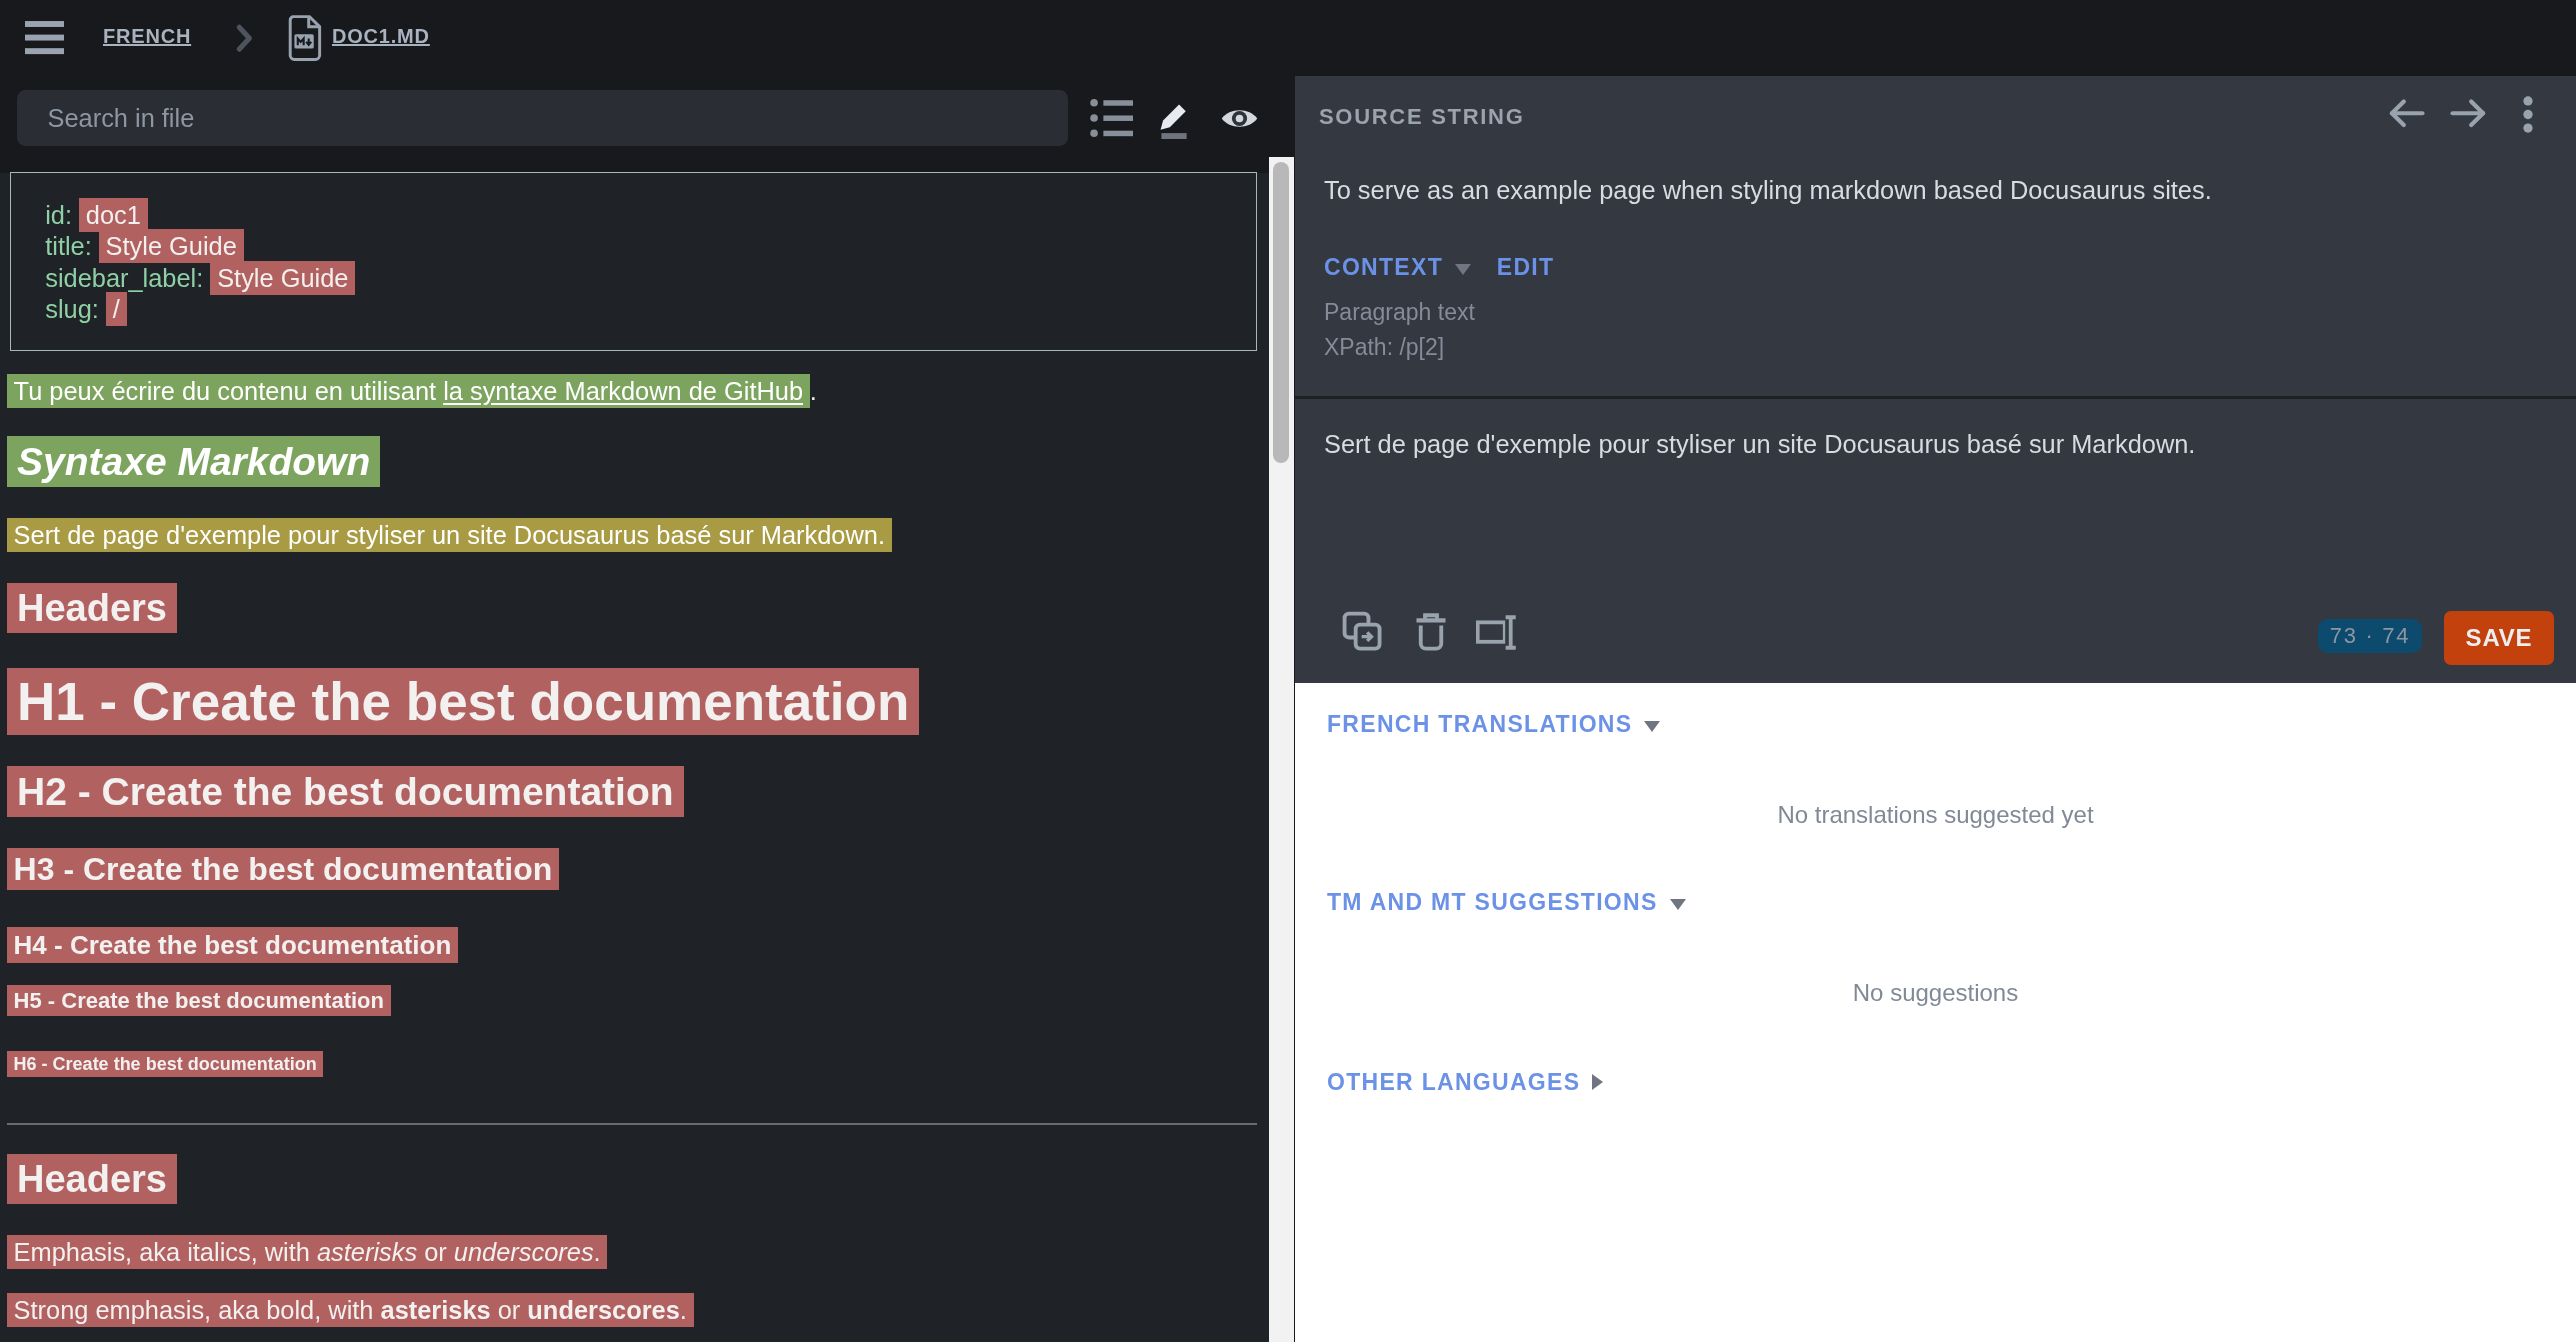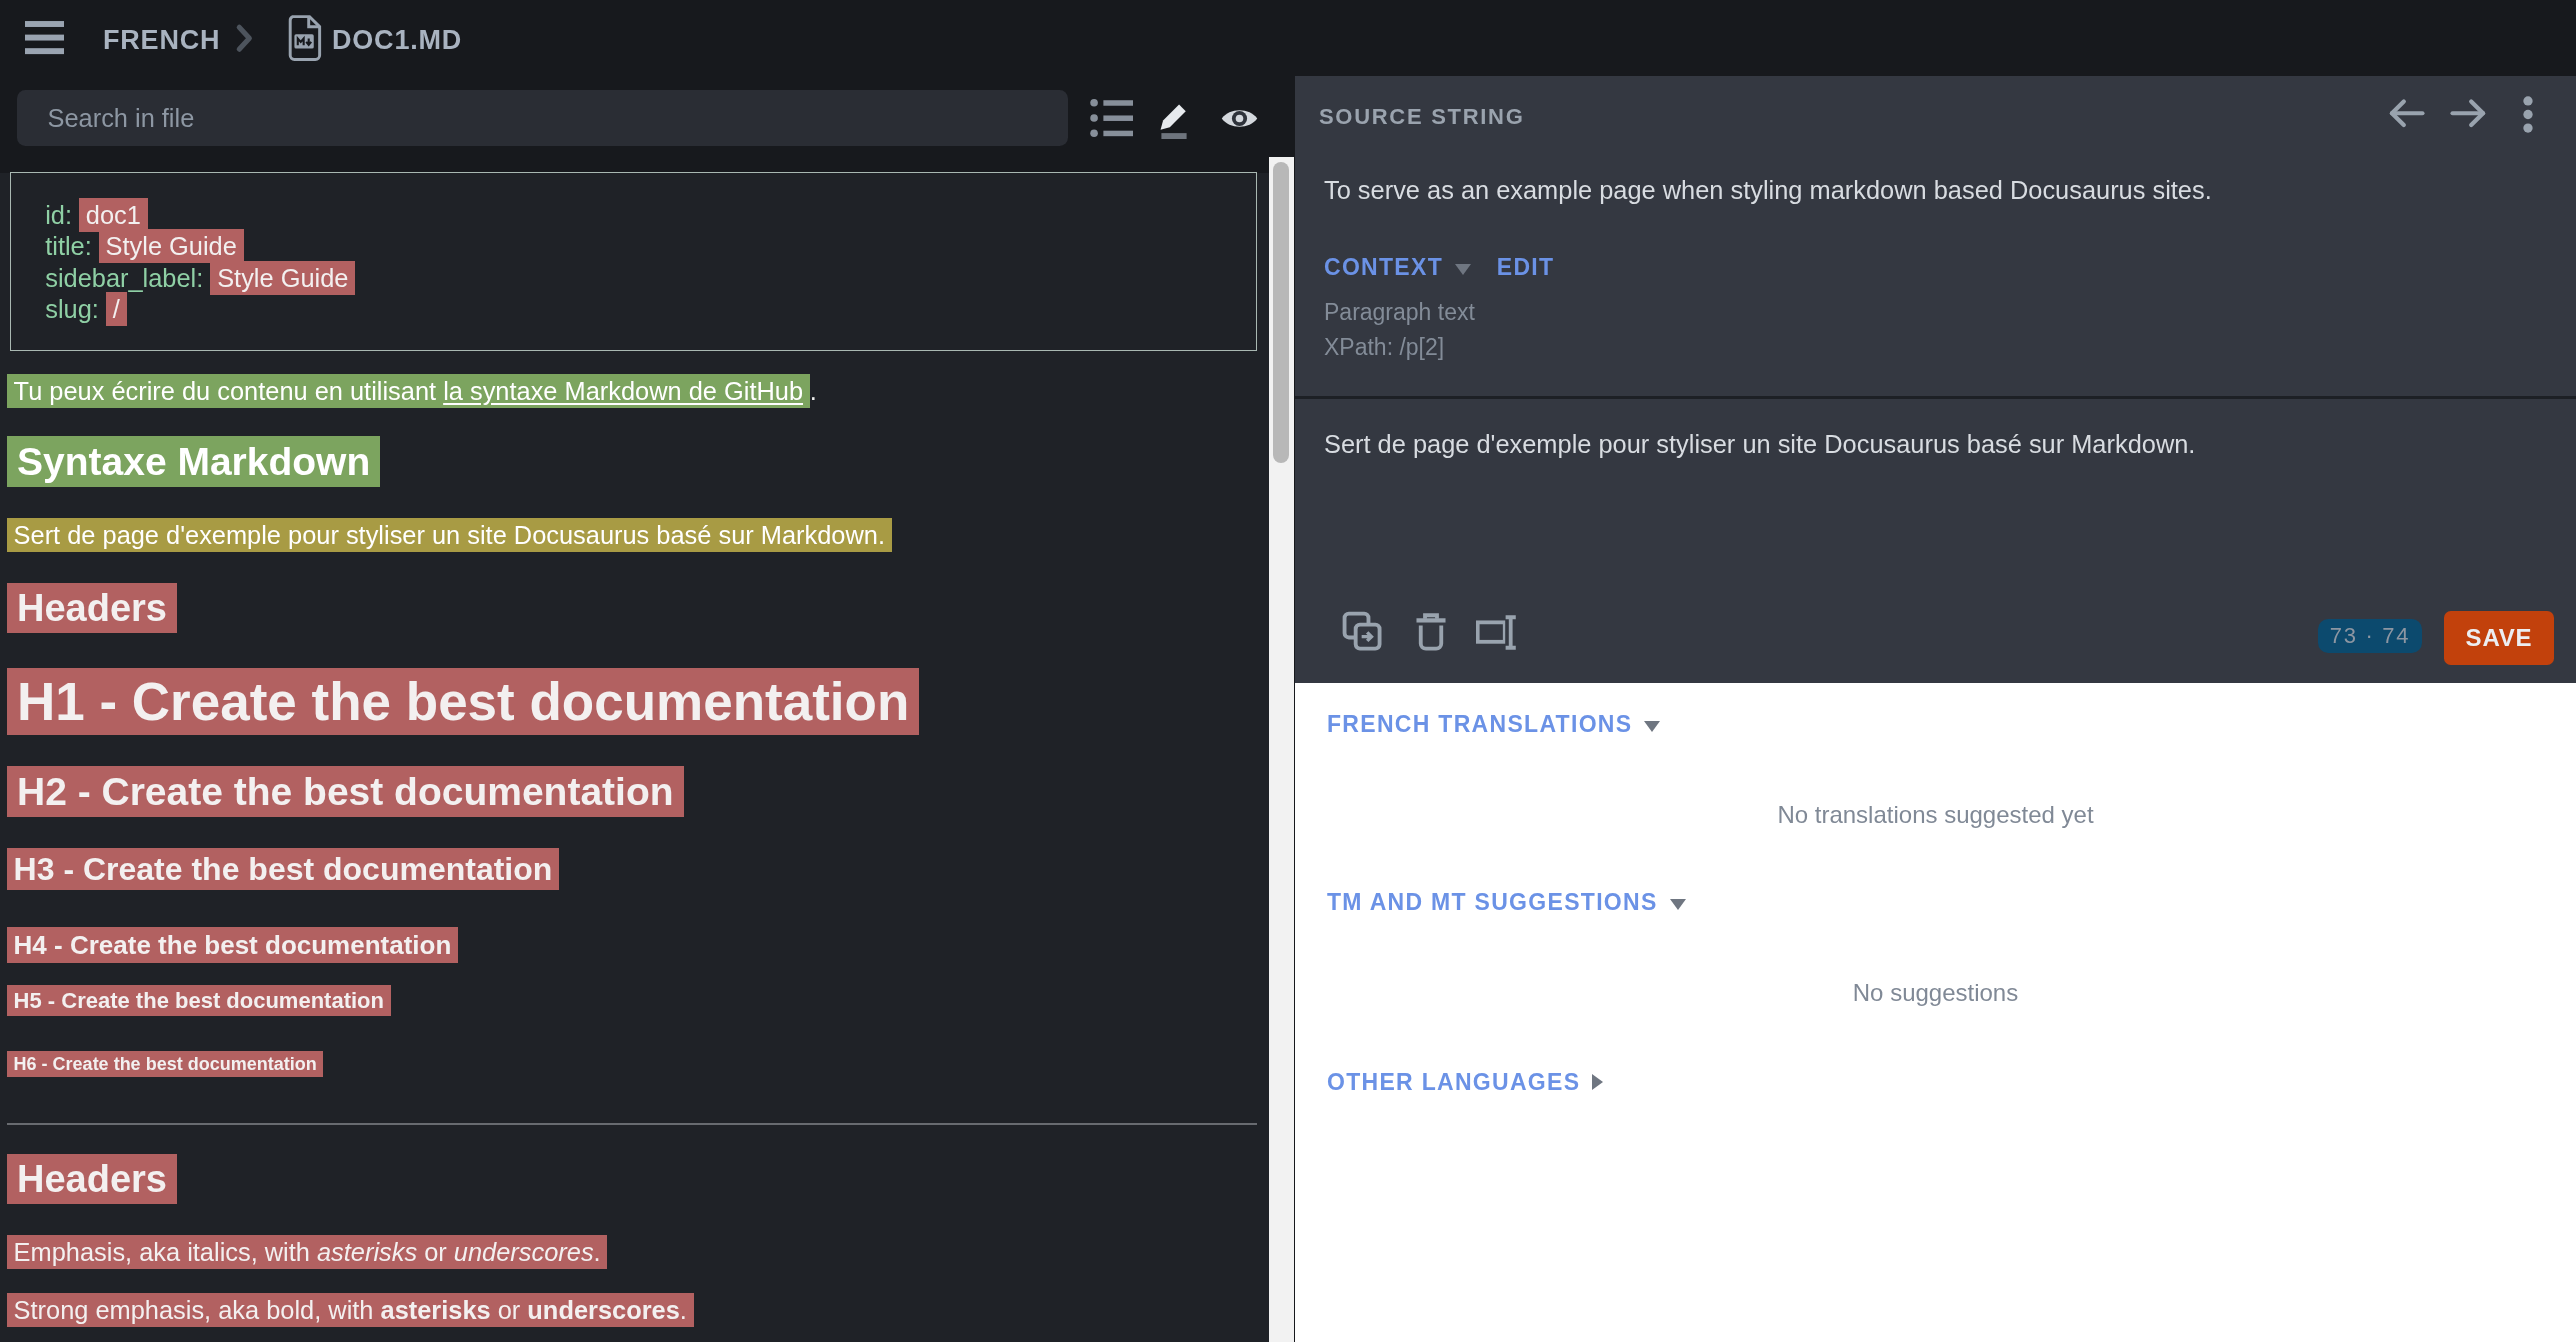--- a/index.html
+++ b/index.html
@@ -5,21 +5,21 @@
   * { margin:0; padding:0; box-sizing:border-box; }
   html,body { background:#17191d; }
   #app {
     position:relative; width:2576px; height:1342px; overflow:hidden;
     font-family:"Liberation Sans", sans-serif; background:#17191d;
   }
   .abs { position:absolute; }
   .nowrap { white-space:nowrap; }
 
   
-  .topbar-label { color:#a9b3c0; font-weight:bold; font-size:27px; letter-spacing:0.8px; }
+  .topbar-label { color:#a9b3c0; font-weight:bold; font-size:20px; letter-spacing:0.8px;text-decoration:underline; }
 
   
   #editor-bg { left:0; top:173px; width:1269px; height:1169px; background:#1f2227; }
   #search-input {
     left:17px; top:90px; width:1051px; height:56px; background:#2a2d34;
     border:none; border-radius:8.5px; color:#c8cdd4; font-size:25.4px;
     padding:0 30.5px; outline:none; font-family:"Liberation Sans", sans-serif;
   }
   #search-input::placeholder { color:#8d97a3; }
   .tool-btn { width:54px; height:56px; background:#2e323a; border-radius:7.6px;
@@ -137,21 +137,21 @@
     </div>
     <div class="fm-line" style="top:122px;">
       <span class="fm-key">slug: </span><span class="hl-red hl-pad">/</span>
     </div>
   </div>
 
   <div class="abs doc-p nowrap" style="left:6.8px;top:377px;">
     <span class="hl-green hl-pad"><span>Tu peux écrire du contenu en utilisant </span><span class="u">la syntaxe Markdown de GitHub</span></span><span>.</span>
   </div>
 
-  <div class="abs doc-h nowrap" style="left:6.8px;top:440px;font-size:39px;">
+  <div class="abs doc-h nowrap" style="left:6.8px;top:440px;font-size:39px;font-style:italic;">
     <span class="hl-green hl-pad-h">Syntaxe Markdown</span>
   </div>
 
   <div class="abs doc-p nowrap" style="left:6.8px;top:521px;">
     <span class="hl-yellow hl-pad">Sert de page d'exemple pour styliser un site Docusaurus basé sur Markdown.</span>
   </div>
 
   <div class="abs doc-h nowrap" style="left:6.8px;top:587px;font-size:38px;">
     <span class="hl-red hl-pad-h">Headers</span>
   </div>

